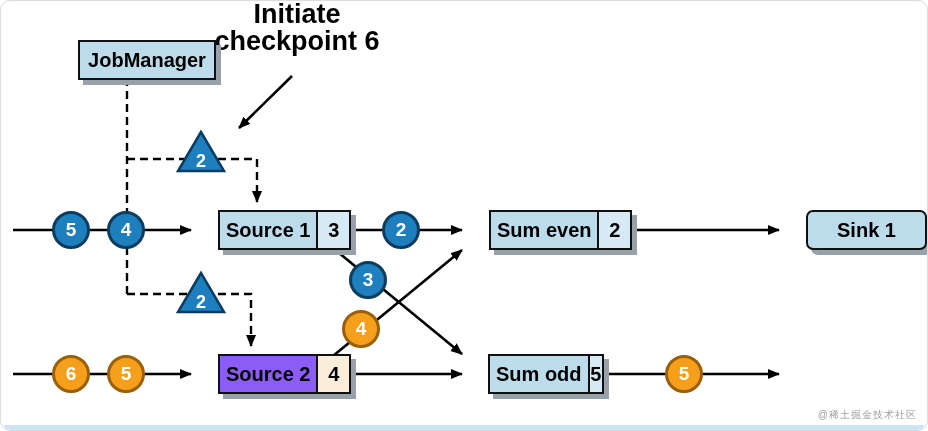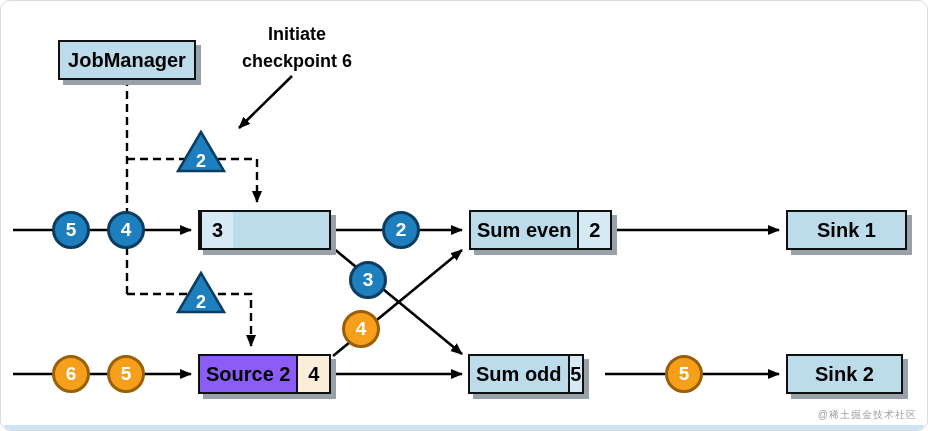--- a/index.html
+++ b/index.html
@@ -23,20 +23,21 @@
   .box {
     position:absolute;
     display:flex;
     height:40px;
     border:2px solid #101010;
     background:#bcdcec;
     box-shadow:5px 5px 0 #98a1a9;
     color:#000;
     font-weight:bold;
     font-size:20px;
+    margin-left:20px;
   }
   .box .lbl {
     flex:1;
     display:flex; align-items:center; justify-content:center;
     padding:0 6px;
     white-space:nowrap;
   }
   .box .cell {
     width:33px;
     display:flex; align-items:center; justify-content:center;
@@ -45,40 +46,40 @@
   }
   .box.tan { background:#8b5cf6; }
   .box.tan .cell { background:#fbeed8; }
   .box.plain { align-items:center; justify-content:center; }
 
   .jobmanager { left:57px; top:39px; width:138px; }
   .source1 { left:197px; top:209px; width:133px; }
   .source2 { left:197px; top:353px; width:133px; }
   .sumeven { left:468px; top:209px; width:143px;justify-content:space-between; }
   .sumodd  { left:467px; top:353px; width:116px; }
-  .sink1 { left:785px; top:209px; width:121px; }
+  .sink1 { left:785px; top:209px; width:121px;border-radius:7px; }
   .sink2 { left:785px; top:353px; width:117px; }
 
   
   .rec {
     position:absolute;
     width:38px; height:38px;
     border-radius:50%;
     display:flex; align-items:center; justify-content:center;
     color:#fff; font-weight:bold; font-size:19px;
   }
   .rec.blue   { background:#1d7fbe; border:3px solid #0c3c5f; }
   .rec.orange { background:#f59f1b; border:3px solid #9a5f07; }
 
   
   .note {
     position:absolute;
-    left:206px; top:20px; width:180px;
+    left:206px; top:0; width:180px;
     text-align:center;
-    font-weight:bold; font-size:18px; line-height:27px;
+    font-weight:bold; font-size:27px; line-height:27px;
     color:#000;
   }
 
   .tri-label {
     fill:#ffffff;
     font-family:"Liberation Sans", sans-serif;
     font-weight:bold;
     font-size:18px;
   }
 
@@ -133,20 +134,21 @@
   <div class="note">
     <div>Initiate</div>
     <div>checkpoint 6</div>
   </div>
 
   <div class="box plain jobmanager">
     <span class="lbl">JobManager</span>
   </div>
 
   <div class="box source1">
+    <span class="lbl">Source 1</span>
     <span class="cell">3</span>
   </div>
 
   <div class="box tan source2">
     <span class="lbl">Source 2</span>
     <span class="cell">4</span>
   </div>
 
   <div class="box sumeven">
     <span class="lbl">Sum even</span>
@@ -154,23 +156,20 @@
   </div>
 
   <div class="box sumodd">
     <span class="lbl">Sum odd</span>
     <span class="cell">5</span>
   </div>
 
   <div class="box plain sink1">
     <span class="lbl">Sink 1</span>
   </div>
-  <div class="box plain sink2">
-    <span class="lbl">Sink 2</span>
-  </div>
 
   <div class="rec blue" style="left:51px; top:210px;">5</div>
   <div class="rec blue" style="left:106px; top:210px;">4</div>
   <div class="rec blue" style="left:381px; top:210px;">2</div>
   <div class="rec blue" style="left:348px; top:260px;">3</div>
 
   <div class="rec orange" style="left:341px; top:309px;">4</div>
   <div class="rec orange" style="left:51px; top:354px;">6</div>
   <div class="rec orange" style="left:106px; top:354px;">5</div>
   <div class="rec orange" style="left:664px; top:354px;">5</div>

